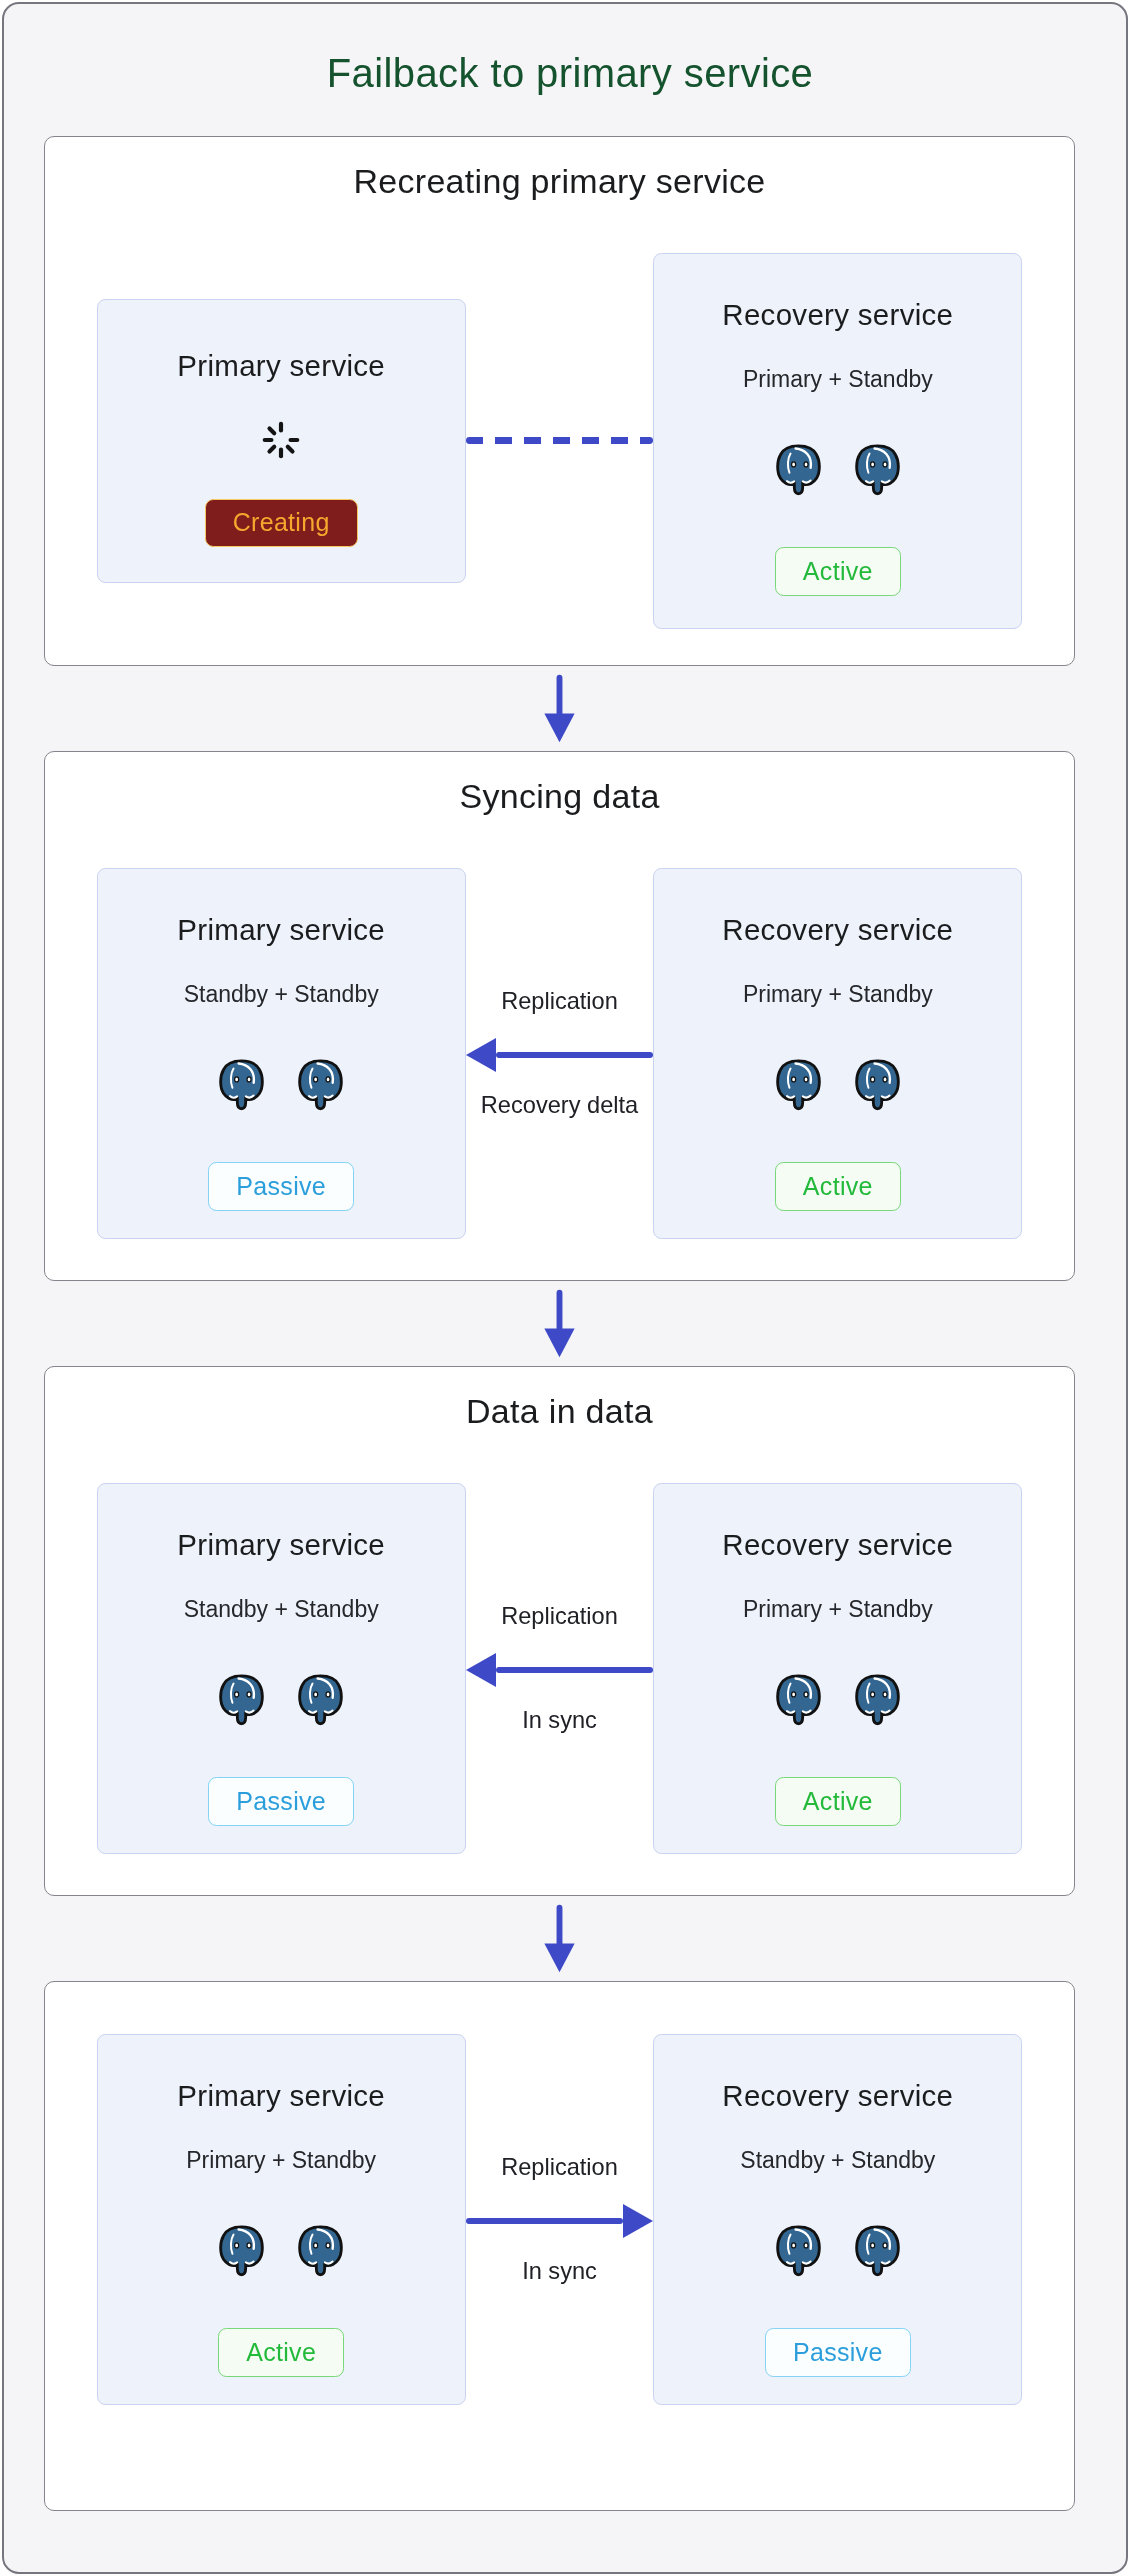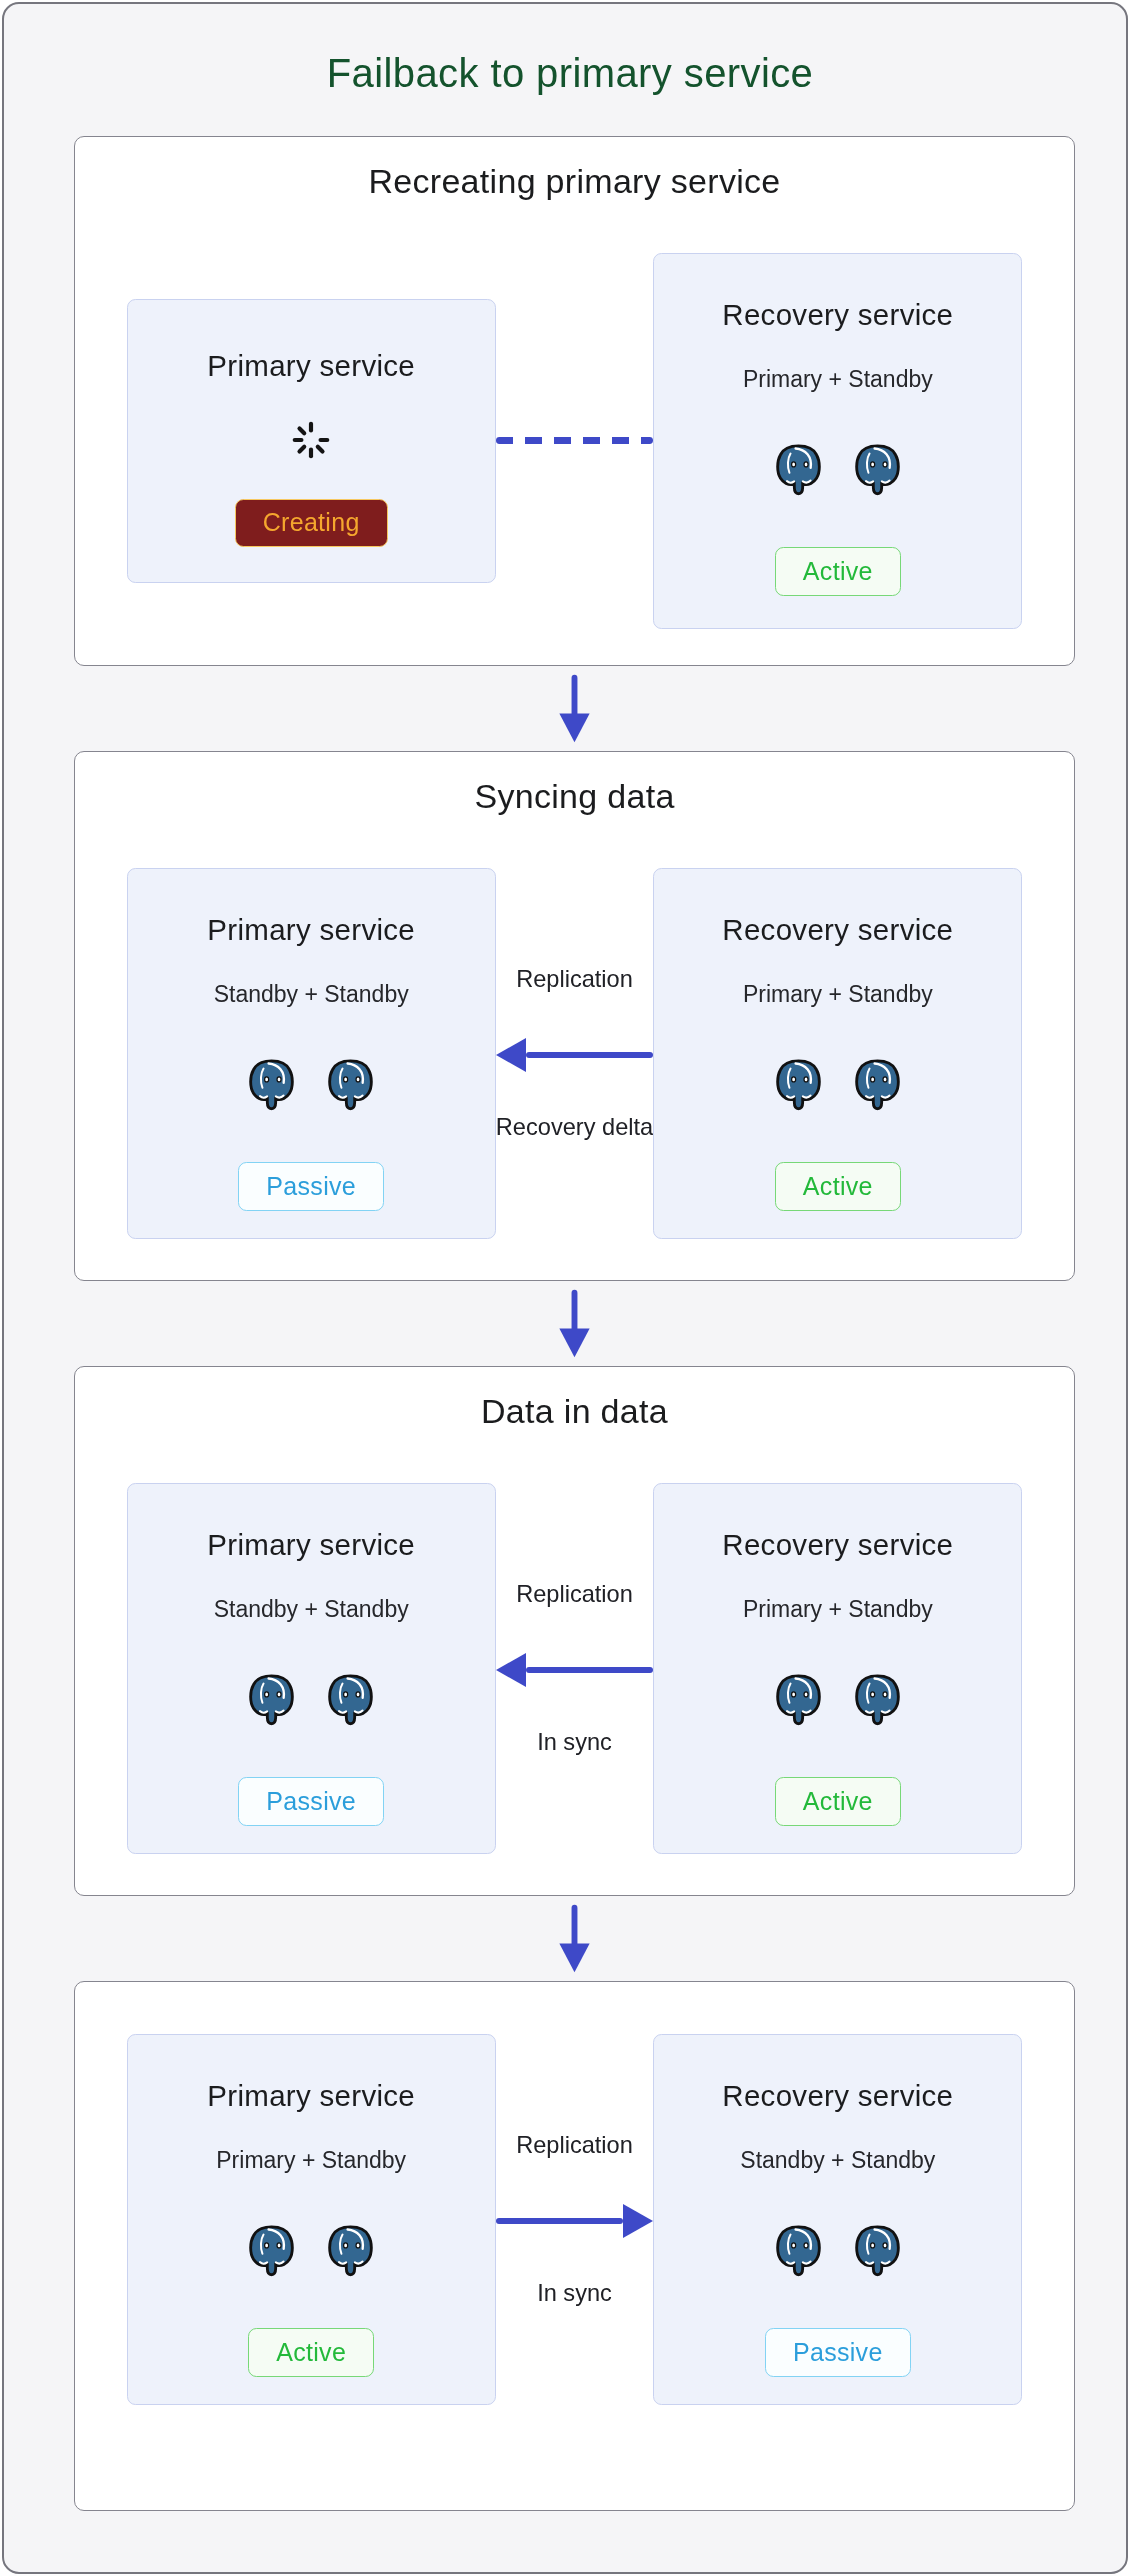--- a/index.html
+++ b/index.html
@@ -10,21 +10,21 @@
   }
   .frame{
     position:absolute;top:1.7px;left:1.7px;right:1.7px;bottom:1.7px;
     box-sizing:border-box;border:2.5px solid #76767e;border-radius:17px;
     background:#f5f5f7;overflow:hidden;
   }
   .page-title{
     margin:47px 0 0 10px;text-align:center;
     font-size:40px;font-weight:400;color:#14532d;letter-spacing:0.4px;
   }
-  .stack{margin:40px 51px 0 70px;}
+  .stack{margin:40px 51px 0 40px;}
   .stage{
     box-sizing:border-box;height:530px;background:#ffffff;
     border:1.7px solid #85858f;border-radius:10px;
   }
   .stage-title{
     margin:0;padding-top:25px;text-align:center;
     font-size:34px;font-weight:500;color:#1b1c1e;letter-spacing:0.3px;
   }
   .row{
     display:flex;align-items:center;justify-content:space-between;
@@ -46,21 +46,21 @@
   .badge{
     box-sizing:border-box;margin-top:51px;border-radius:8.4px;border:1.7px solid;
     padding:7.6px 27px;font-size:25px;line-height:1.25;letter-spacing:0.3px;
   }
   .svc.compact .badge{margin-top:39px;}
   .badge--creating{color:#f5a72e;border-color:#f6c860;background:#7f1d1d;}
   .badge--active{color:#23b93a;border-color:#77d877;background:#f5fcf4;}
   .badge--passive{color:#2b9edb;border-color:#82d3f4;background:#fafeff;}
   .connector{
     flex:1;display:flex;flex-direction:column;align-items:center;
-    padding:0 0;margin:0 0;gap:22px;
+    padding:0 0;margin:0 0;
   }
   .conn-label{font-size:23.6px;color:#202126;line-height:1.2;}
   .conn-label.top{margin-bottom:23px;}
   .conn-label.bottom{margin-top:19.4px;}
   .arrow{display:flex;align-items:center;width:100%;}
   .arrow .line{flex:1;height:6.7px;background:#3e49c8;border-radius:3.4px;}
   .head-left{width:0;height:0;border-top:17.7px solid transparent;border-bottom:17.7px solid transparent;border-right:30px solid #3e49c8;}
   .head-right{width:0;height:0;border-top:17.7px solid transparent;border-bottom:17.7px solid transparent;border-left:30px solid #3e49c8;}
   .dashed-line{
     width:100%;height:6.7px;border-radius:3.4px;

